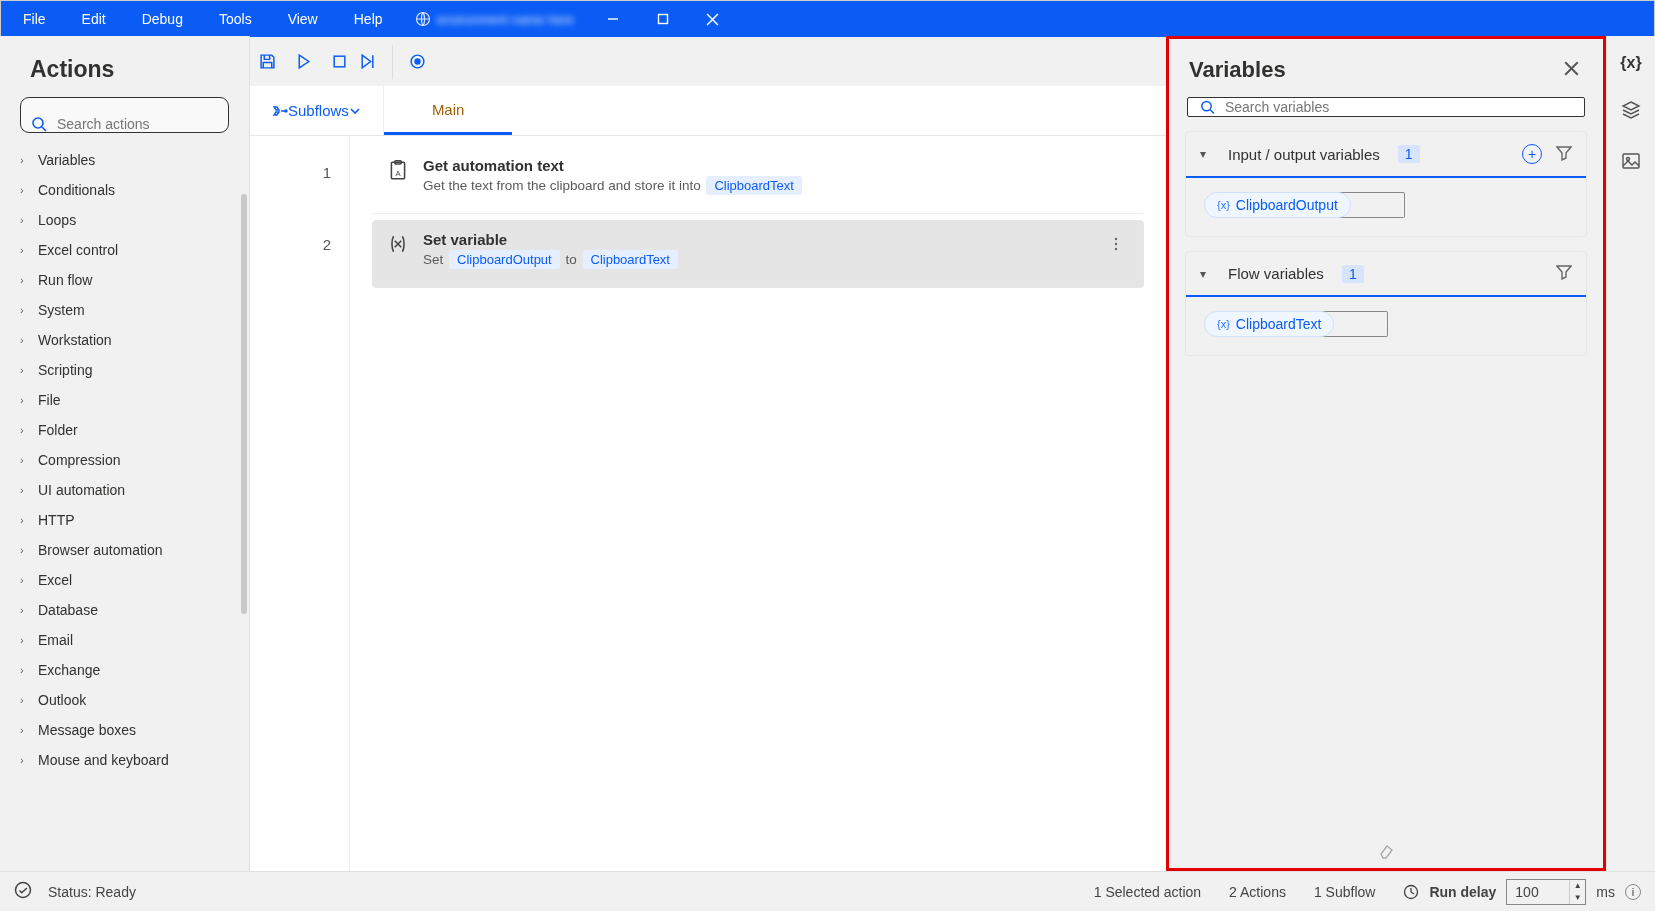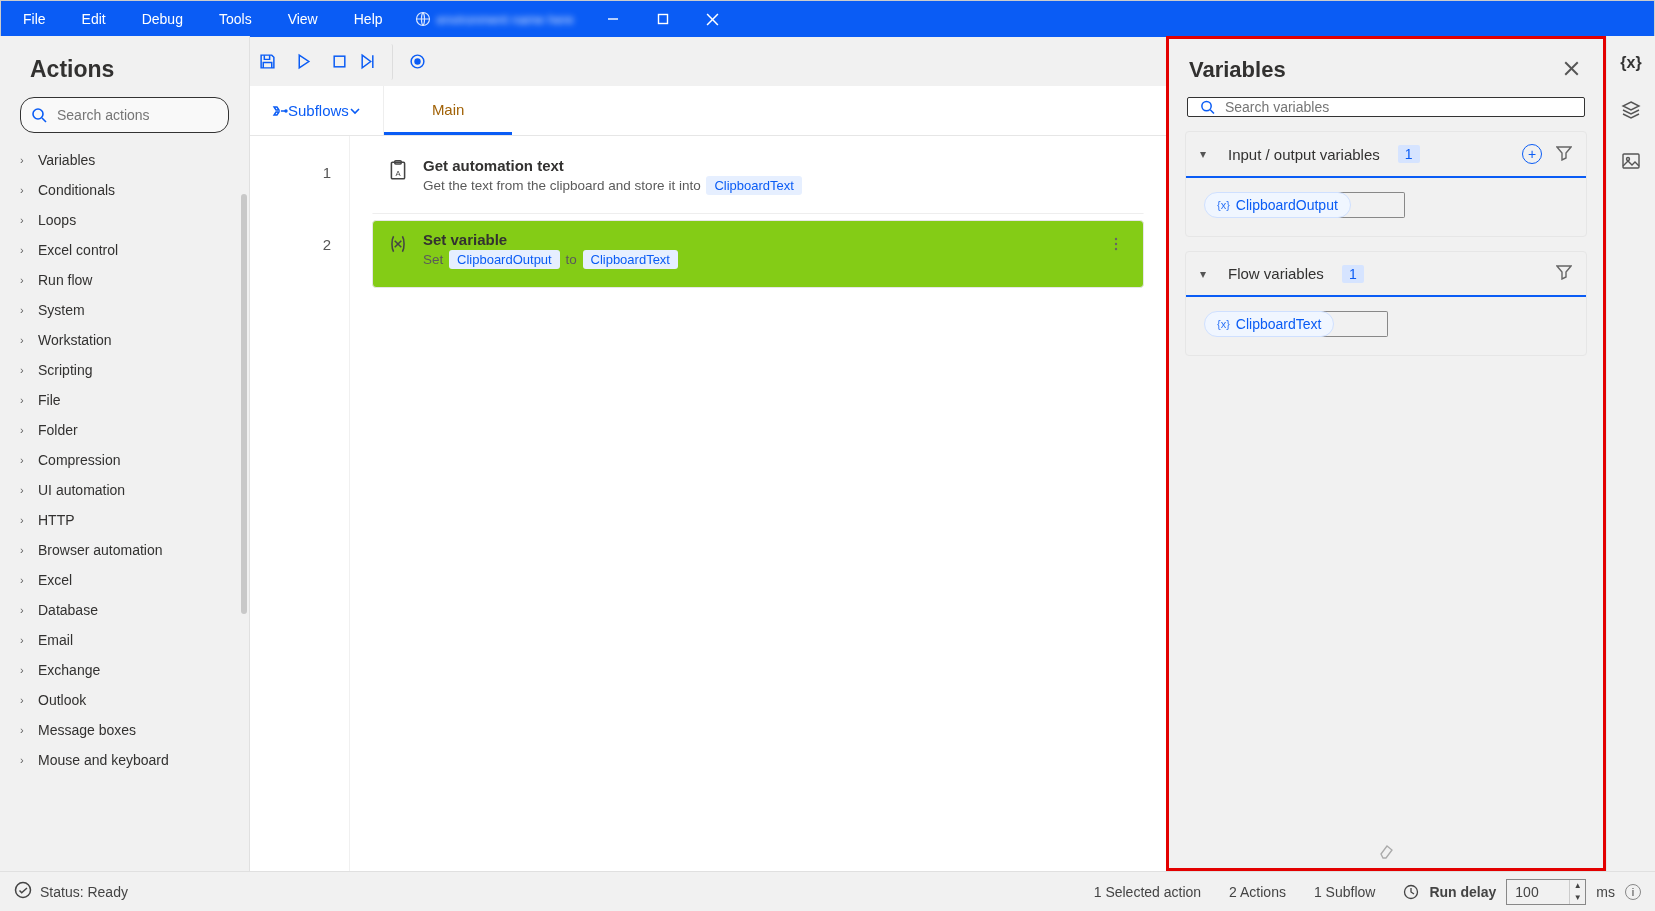--- a/index.html
+++ b/index.html
@@ -17,40 +17,40 @@
 
 .toolbar { height: 50px; background: #f1f1f1; border-bottom: 1px solid #e0e0e0; display: flex; align-items: center; padding: 0 10px 0 248px; position: relative; }
 .tool { width: 36px; height: 36px; display: flex; align-items: center; justify-content: center; color: #0a5cf5; cursor: pointer; border-radius: 2px; }
 .tool.sep-after { margin-right: 6px; border-right: 1px solid #ddd; padding-right: 14px; }
 .tool svg { width: 17px; height: 17px; }
 .toolbar-search { margin-left: auto; width: 50px; display:flex; align-items:center; justify-content:center; border-left:1px solid #e0e0e0; height:50px; }
 
 
 .left { position: absolute; left: 0; top: 36px; width: 250px; bottom: 40px; background: #f1f1f1; border-right: 1px solid #e0e0e0; display: flex; flex-direction: column; z-index: 5;}
 .left-title { font-size: 23px; font-weight: 600; padding: 20px 30px 14px; }
-.search-box { margin: 0 20px 12px; height: 36px; border: 1px solid #333; border-radius: 14px; display: flex; align-items: center; padding: 0 10px; background: #f9f9f9; }
+.search-box { margin: 0 20px 12px; height: 36px; border: 1px solid #333; border-radius: 9px; display: flex; align-items: flex-end; padding: 0 10px; background: #f9f9f9; }
 .search-box svg { width: 16px; height: 16px; color: #0a5cf5; margin-right: 10px; flex-shrink:0; }
 .search-box input { border: none; background: transparent; outline: none; font-size: 14px; width: 100%; }
 .actions-tree { overflow-y: auto; flex: 1; padding: 0 8px 10px 12px; }
 .cat { display: flex; align-items: center; height: 30px; padding-left: 8px; cursor: pointer; font-size: 14px; }
 .cat .chev { width: 18px; color: #606060; font-size: 11px; }
 .scrollbar { position:absolute; right:2px; top:158px; width:6px; height:420px; background:#c8c8c8; border-radius:3px; }
 
 
 .subflow-bar { position: absolute; left: 250px; top: 86px; right: 489px; height: 50px; border-bottom: 1px solid #e6e6e6; background:#fff; display: flex; align-items: stretch; }
 .subflows-label { display:flex; align-items:center; gap:0; padding:0 22px; color:#0a5cf5; font-size:15px; border-right:1px solid #eee; }
 .subflow-tab { padding:0 48px; display:flex; align-items:center; font-size:15px; border-bottom:3px solid #0a5cf5; color:#a16207; }
 
 
 .main { position: absolute; left: 250px; top: 136px; right: 489px; bottom: 40px; background: #fff; display: flex; }
 .gutter { width: 100px; text-align: right; padding-top: 28px; font-size: 15px; color: #555; border-right:1px solid #f0f0f0; }
 .gutter div { height: 72px; padding-right: 18px; }
 .steps { flex: 1; padding: 10px 22px; }
 .step { border: 1px solid transparent; border-radius: 4px; padding: 10px 14px; display: flex; align-items: flex-start; gap: 14px; margin-bottom: 6px; height:68px; }
-.step.selected { background: #84cc16; border-color: #e6e6e6; }
+.step.selected { background: #e5e5e5; border-color: #e6e6e6; }
 .step-icon { width: 22px; height: 22px; margin-top: 2px; color:#444; }
 .step-body { flex: 1; }
 .step-title { font-size: 15px; font-weight: 600; margin-bottom: 2px; }
 .step-desc { font-size: 13.5px; color: #5a5a5a; }
 .chip { display: inline-block; background: #e6efff; color: #0a5cf5; padding: 2px 8px; border-radius: 3px; font-size: 13px; margin: 0 2px; }
 .step-more { color:#666; padding:6px; cursor:pointer; }
 .step-more svg { width:14px; height:14px; }
 .step.first { border-bottom:1px solid #eee; border-radius:0; }
 
 
@@ -75,21 +75,21 @@
 .var-pill .vx { font-size:11px; opacity:.85; }
 .pill-tail { width:70px; height:26px; border:1px solid #888; border-left:none; margin-left:-16px; border-radius:0 2px 2px 0; }
 .eraser { position:absolute; bottom:6px; left:50%; transform:translateX(-50%); color:#aaa; }
 
 
 .farright { position:absolute; right:0; top:36px; width:49px; bottom:40px; background:#f1f1f1; border-left:1px solid #e6e6e6; display:flex; flex-direction:column; align-items:center; padding-top:18px; gap:28px; }
 .farright div { cursor:pointer; color:#555; }
 
 
 .status { position:absolute; left:0; right:0; bottom:0; height:40px; background:#f1f1f1; border-top:1px solid #e0e0e0; display:flex; align-items:center; padding:0 14px; font-size:14px; color:#444; gap:28px; }
-.status .s-left { display:flex; align-items:center; gap:8px; flex:1;text-align:center; }
+.status .s-left { display:flex; align-items:center; gap:16px; flex:1;text-align:center; }
 .status .tick { color:#444; }
 .delay-field { width:80px; height:26px; border:1px solid #888; display:flex; align-items:center; padding-left:8px; position:relative; }
 .delay-field .spinners { position:absolute; right:0; top:0; bottom:0; width:16px; display:flex; flex-direction:column; border-left:1px solid #ccc; }
 .delay-field .spinners span { flex:1; display:flex; align-items:center; justify-content:center; font-size:8px; cursor:pointer; }
 .info-ico { width:16px; height:16px; border:1px solid #888; border-radius:50%; display:flex; align-items:center; justify-content:center; font-size:11px; }
 </style>
 </head>
 <body>
 
 <div class="titlebar">

